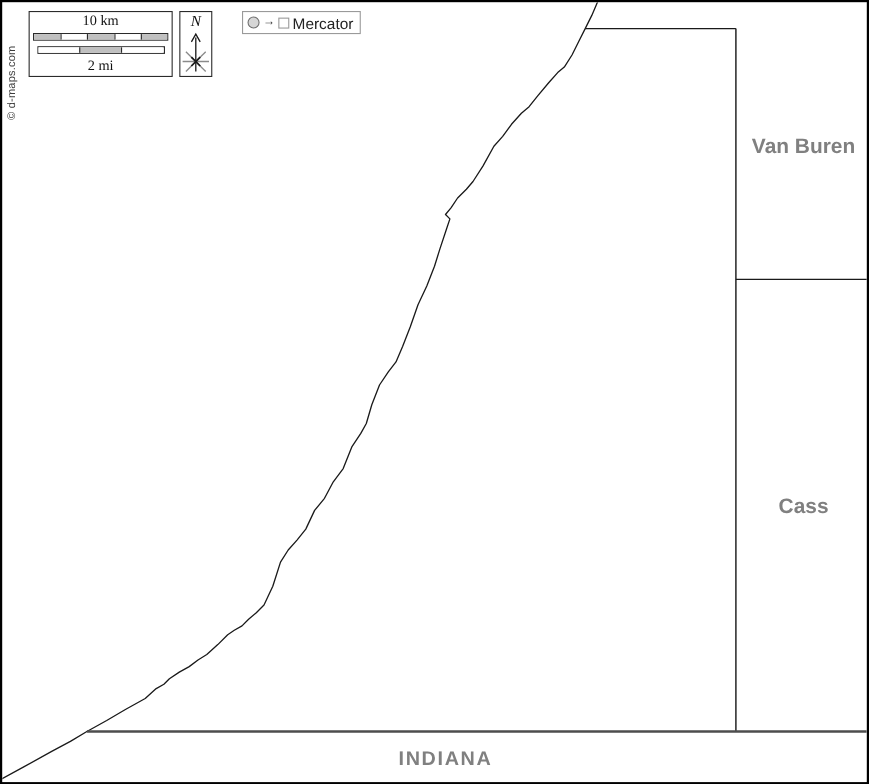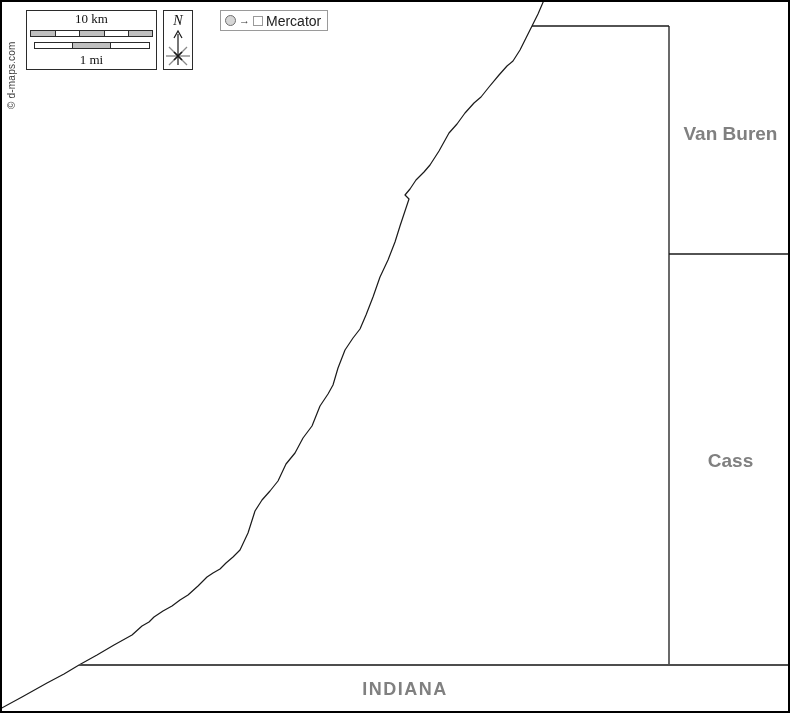--- a/index.html
+++ b/index.html
@@ -115,21 +115,21 @@
       <div class="seg white"></div>
       <div class="seg gray"></div>
       <div class="seg white"></div>
       <div class="seg gray"></div>
     </div>
     <div class="bar" id="mi-bar">
       <div class="seg white"></div>
       <div class="seg gray"></div>
       <div class="seg white"></div>
     </div>
-    <span class="scale-text">1 mi</span>
+    <span class="scale-text">2 mi</span>
   </div>
 
   <div id="north-box">
     <span id="north-label">N</span>
     <svg width="28" height="40" viewBox="0 0 28 40">
       <line x1="2" y1="28" x2="26" y2="28" stroke="#8a8a8a" stroke-width="1.4"></line>
       <line x1="5" y1="19" x2="23" y2="37" stroke="#8a8a8a" stroke-width="1.2"></line>
       <line x1="23" y1="19" x2="5" y2="37" stroke="#8a8a8a" stroke-width="1.2"></line>
       <line x1="14" y1="6" x2="14" y2="37" stroke="#1a1a1a" stroke-width="1.2"></line>
       <path d="M 10,10 L 14,3 L 18,10" fill="none" stroke="#1a1a1a" stroke-width="1.2"></path>

